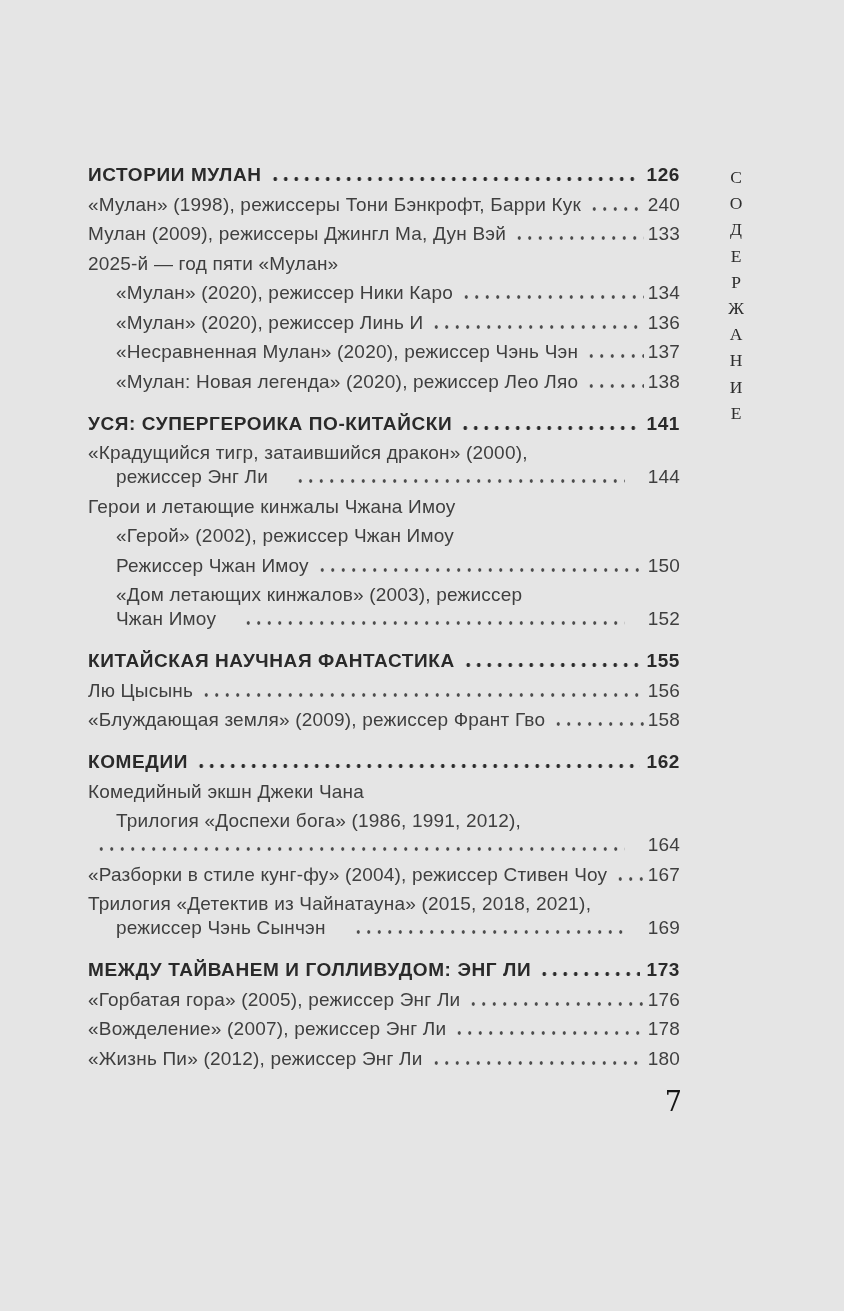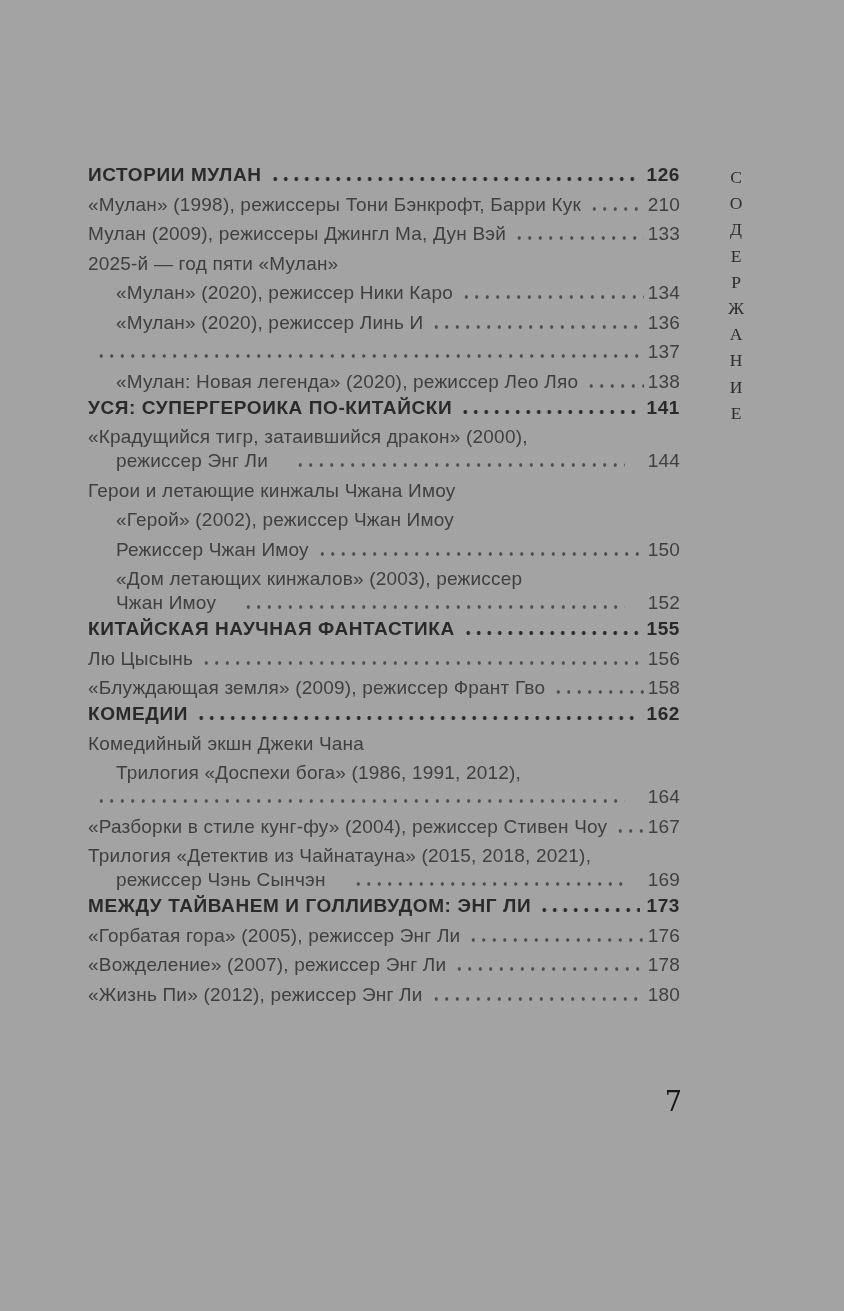--- a/index.html
+++ b/index.html
@@ -10,21 +10,21 @@
   body {
     width: 844px;
     height: 1311px;
     position: relative;
     overflow: hidden;
     font-family: "Liberation Sans", sans-serif;
   }
   .book-page {
     position: absolute;
     inset: 0;
-    background: #a3a3a3;
+    background: #e5e5e5;
   }
 
   
   .toc {
     position: absolute;
     left: 88px;
     top: 162px;
     width: 592px;
   }
   .row {
@@ -32,21 +32,21 @@
     align-items: flex-end;
     height: 24px;
     margin-top: 5.5px;
     font-size: 19px;
     color: #3f3f3f;
     letter-spacing: 0.2px;
     white-space: nowrap;
   }
   .row.cont { margin-top: 0; gap: 19px; }
   .row.heading {
-    margin-top: 2px;
+    margin-top: 18px;
     font-weight: bold;
     color: #2a2a2a;
     letter-spacing: 0.6px;
   }
   .section:first-child > .row.heading { margin-top: 0; }
   .row .txt { flex: 0 0 auto; }
   .row.indent1 > .txt { padding-left: 28px; }
   .leader {
     flex: 1 1 auto;
     height: 6px;
@@ -99,41 +99,42 @@
   <div class="toc">
       <div class="section">
         <div class="row heading">
           <span class="txt">ИСТОРИИ МУЛАН</span>
           <span class="leader"></span>
           <span class="pagenum">126</span>
         </div>
         <div class="row ">
           <span class="txt">«Мулан» (1998), режиссеры Тони Бэнкрофт, Барри Кук</span>
           <span class="leader"></span>
-          <span class="pagenum">210</span>
+          <span class="pagenum">240</span>
         </div>
         <div class="row ">
           <span class="txt">Мулан (2009), режиссеры Джингл Ма, Дун Вэй</span>
           <span class="leader"></span>
           <span class="pagenum">133</span>
         </div>
         <div class="row ">
           <span class="txt">2025-й — год пяти «Мулан»</span>
         </div>
         <div class="row  indent1">
           <span class="txt">«Мулан» (2020), режиссер Ники Каро</span>
           <span class="leader"></span>
           <span class="pagenum">134</span>
         </div>
         <div class="row  indent1">
           <span class="txt">«Мулан» (2020), режиссер Линь И</span>
           <span class="leader"></span>
           <span class="pagenum">136</span>
         </div>
         <div class="row  indent1">
+          <span class="txt">«Несравненная Мулан» (2020), режиссер Чэнь Чэн</span>
           <span class="leader"></span>
           <span class="pagenum">137</span>
         </div>
         <div class="row  indent1">
           <span class="txt">«Мулан: Новая легенда» (2020), режиссер Лео Ляо</span>
           <span class="leader"></span>
           <span class="pagenum">138</span>
         </div>
       </div>
       <div class="section">

